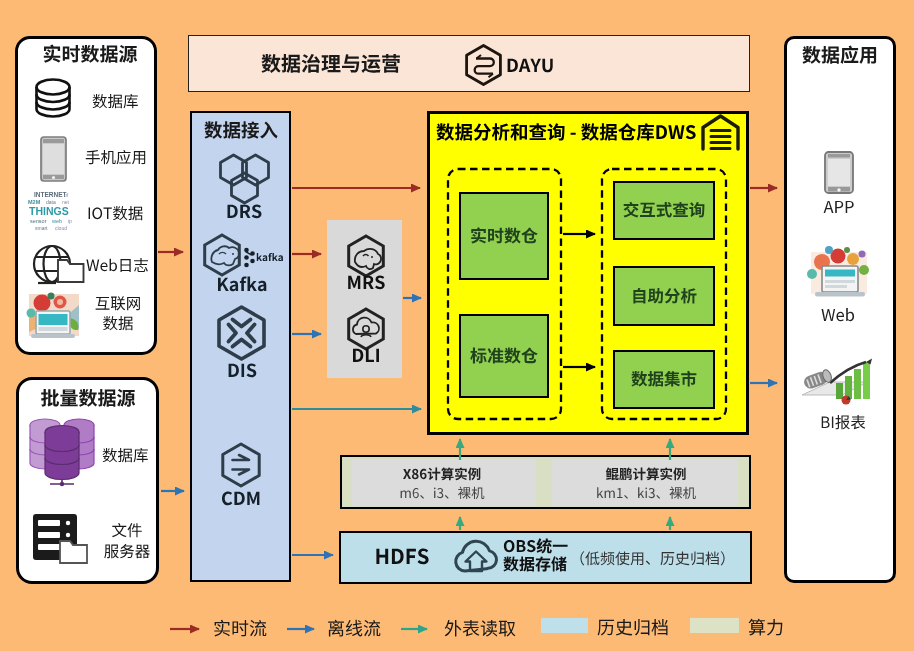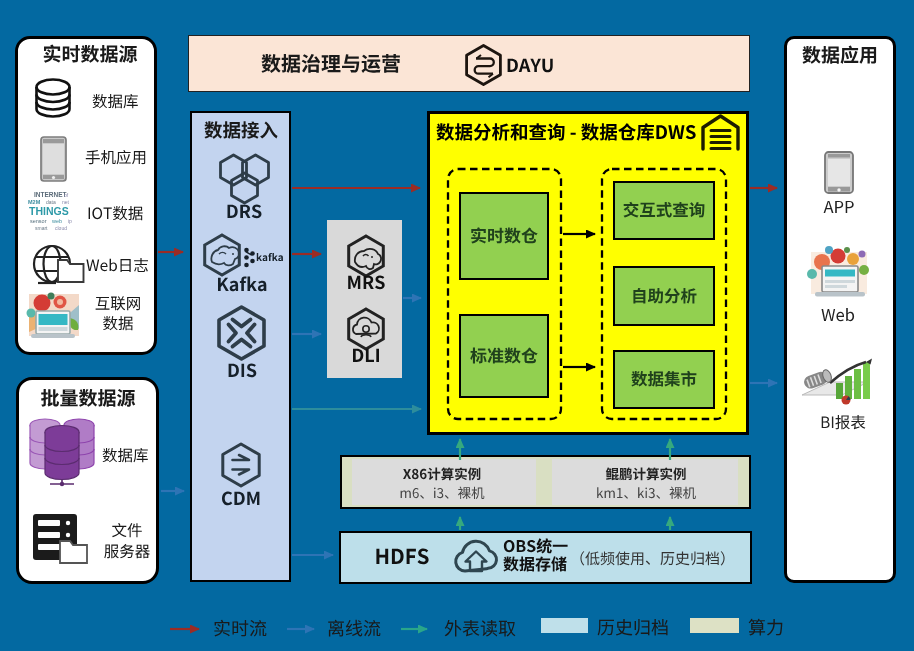--- a/index.html
+++ b/index.html
@@ -1,15 +1,15 @@
 <!DOCTYPE html>
 <html><head><meta charset="utf-8">
 <style>
 html,body{margin:0;padding:0;background:#fff;}
-#c{position:relative;width:914px;height:651px;font-family:"Liberation Sans",sans-serif;overflow:hidden;background:#0369a1;}
+#c{position:relative;width:914px;height:651px;font-family:"Liberation Sans",sans-serif;overflow:hidden;background:#fdba74;}
 .b{position:absolute;box-sizing:border-box;}
 </style></head>
 <body>
 <div id="c">
 <div class="b" style="left:15px;top:36px;width:142px;height:319px;border:3px solid #000;border-radius:15px;background:#fff"></div>
 <div class="b" style="left:16px;top:377px;width:143px;height:207px;border:3px solid #000;border-radius:16px;background:#fff"></div>
 <div class="b" style="left:188px;top:35px;width:562px;height:57px;border:1.5px solid #222;background:#fbe5d6"></div>
 <div class="b" style="left:190px;top:111px;width:101px;height:471px;border:2.5px solid #000;background:#c3d4ef"></div>
 <div class="b" style="left:327px;top:220px;width:75px;height:158px;background:#d9d9d9"></div>
 <div class="b" style="left:427px;top:111px;width:322px;height:324px;border:3px solid #000;background:#ffff00"></div>

